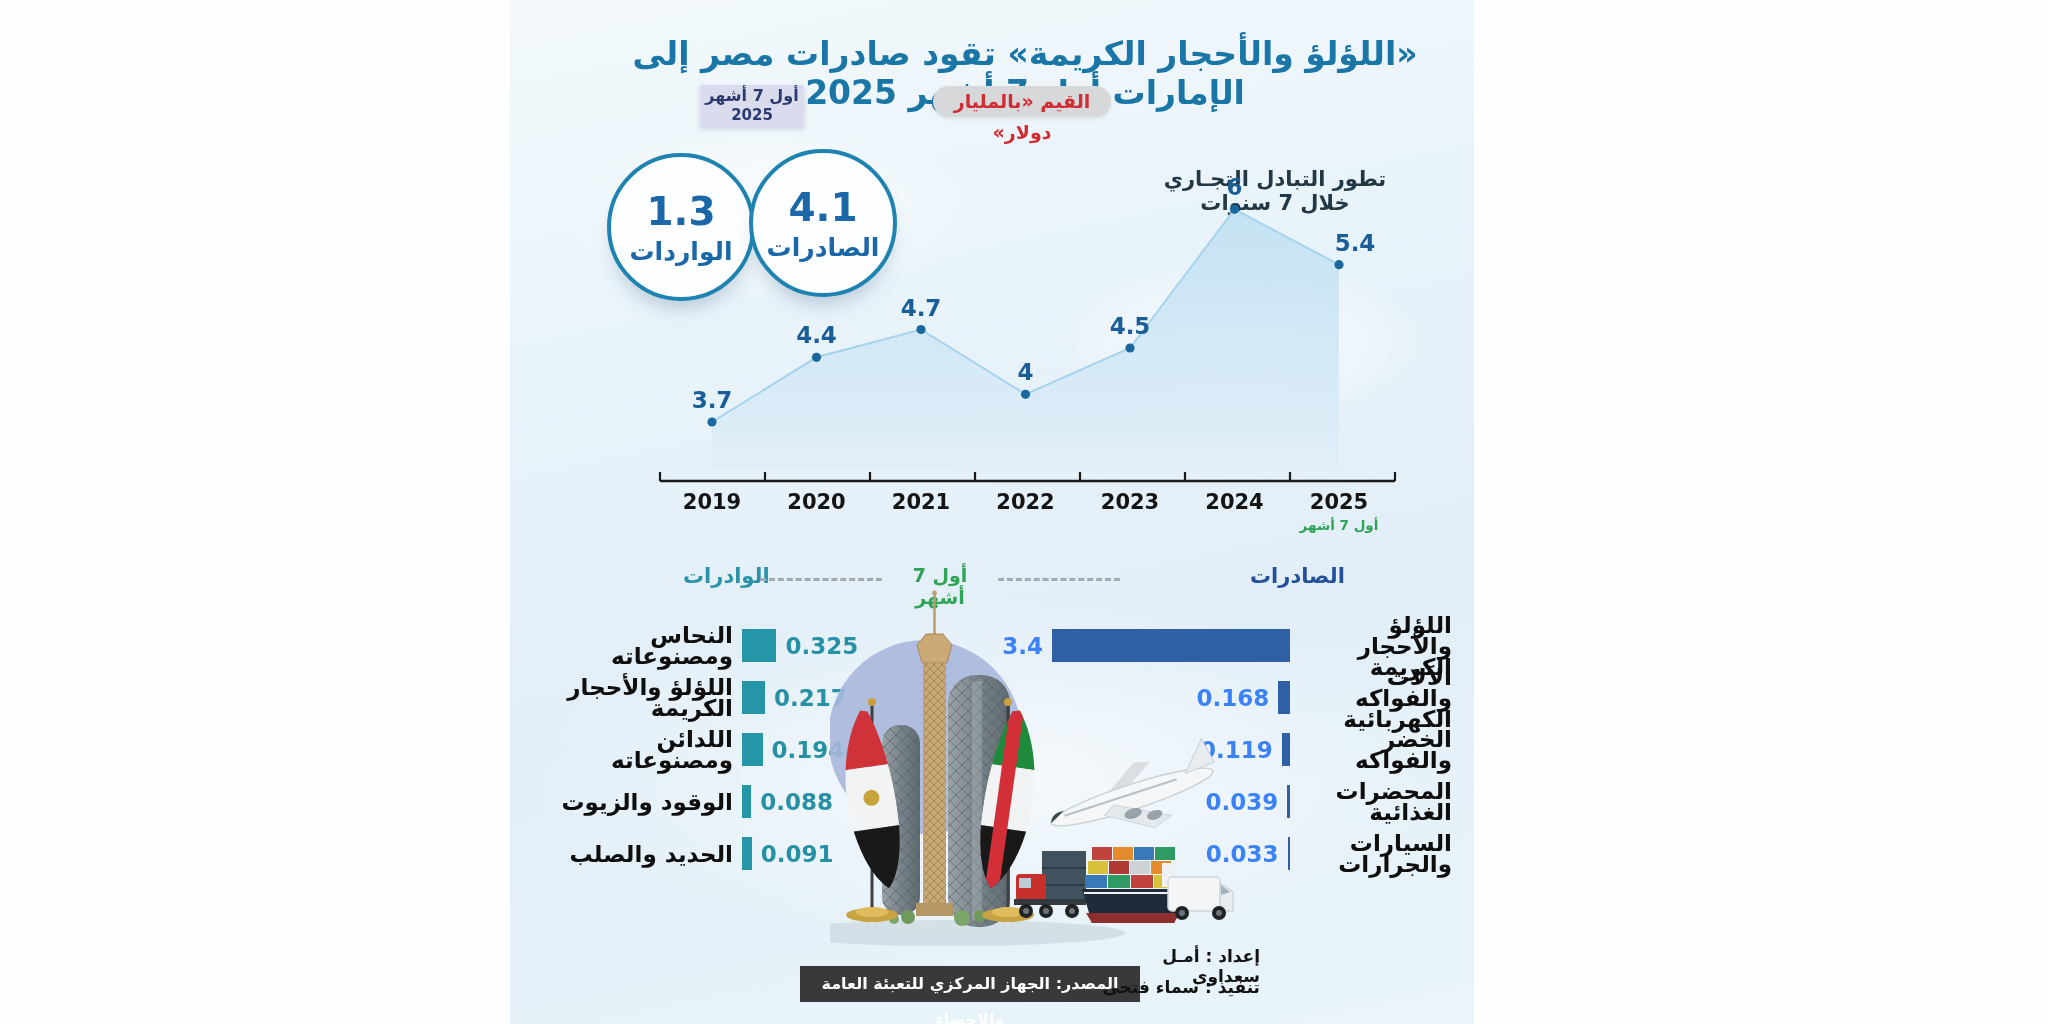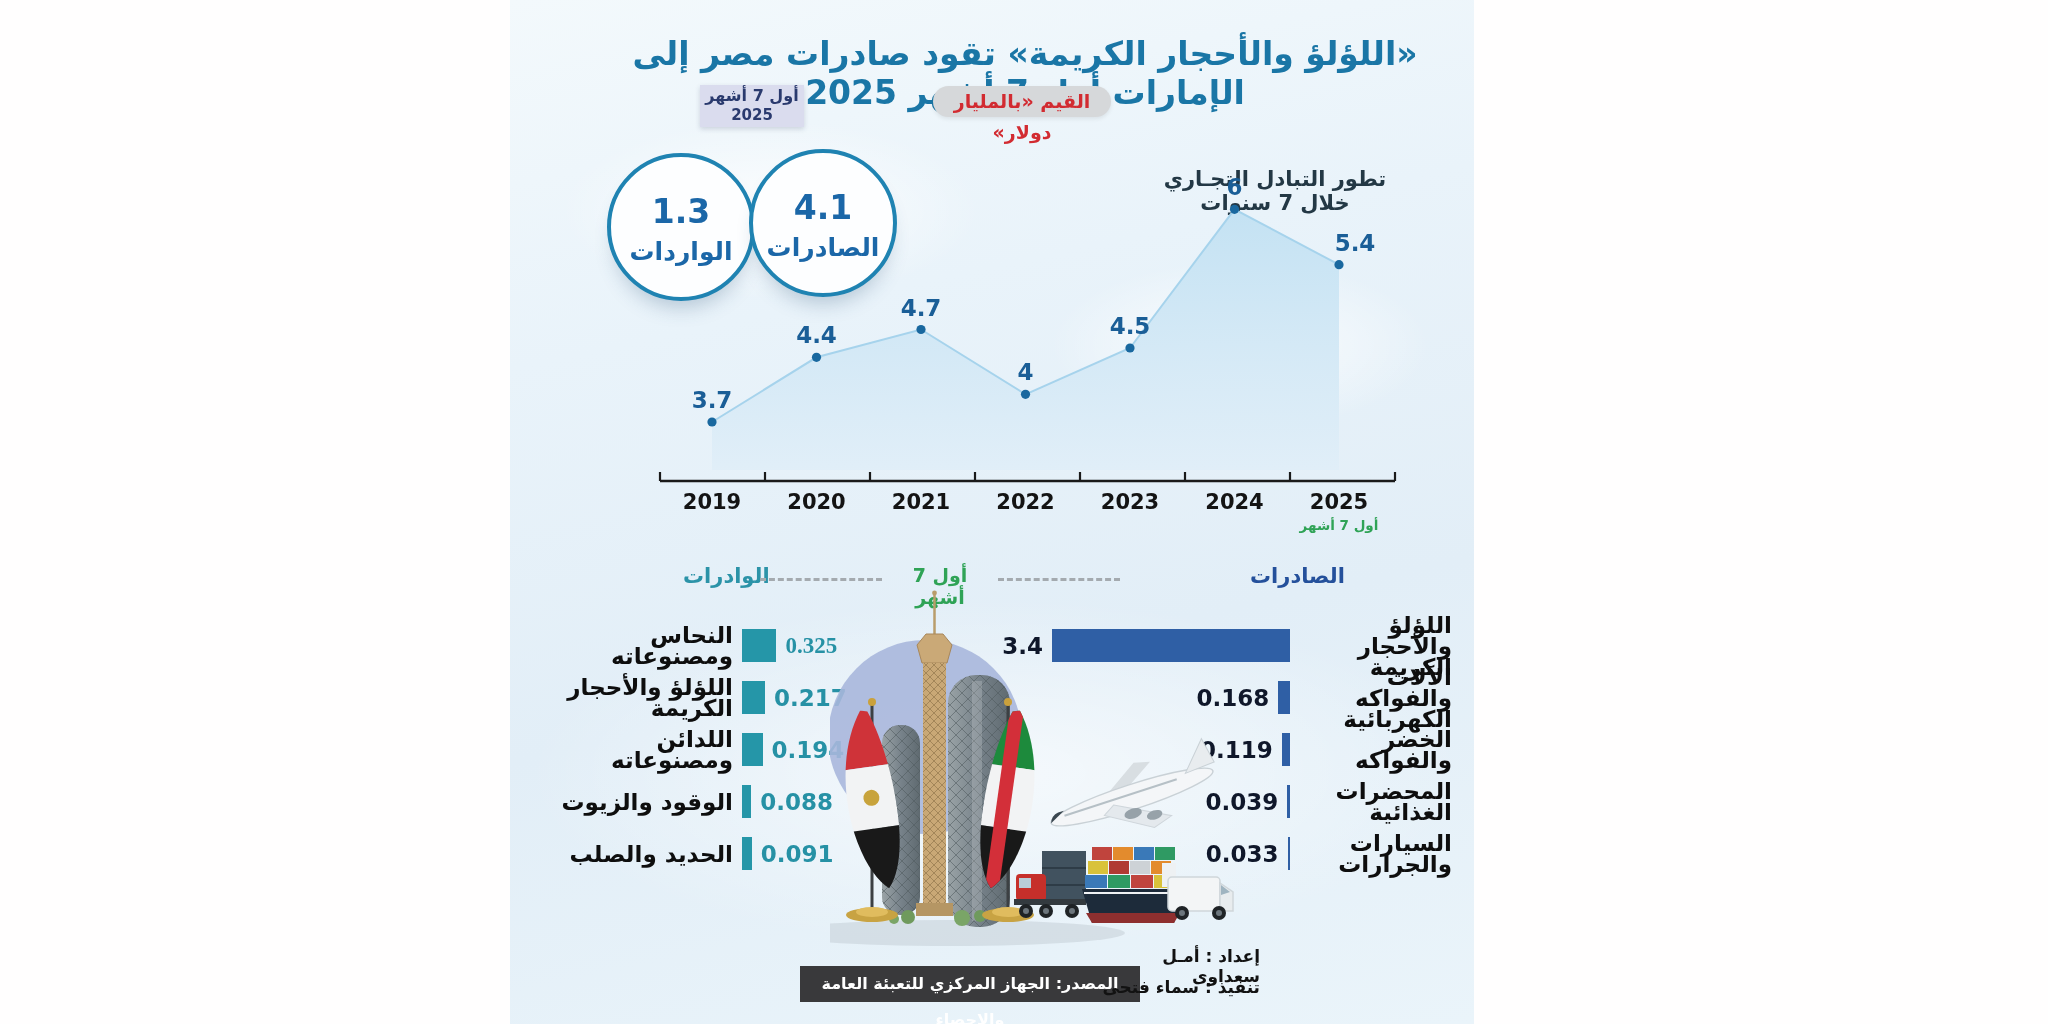--- a/index.html
+++ b/index.html
@@ -19,21 +19,21 @@
     color:#d22b31;font-size:19px;font-weight:bold;text-align:center;line-height:31px;direction:rtl;
     box-shadow:0 2px 4px rgba(0,0,0,.08);}
   
   .period-tag{left:700px;top:85px;width:104px;height:42px;background:#dadcee;color:#2a3a6e;
     text-align:center;direction:rtl;box-shadow:0 2px 5px rgba(40,50,90,.18);}
   .period-tag .l1{font-size:16px;font-weight:bold;line-height:21px;}
   .period-tag .l2{font-size:15px;font-weight:bold;line-height:18px;}
   .stat-circle{width:148px;height:148px;border-radius:50%;background:#fdfeff;border:4px solid #1f83b2;
     box-sizing:border-box;display:flex;flex-direction:column;align-items:center;justify-content:center;
     box-shadow:0 14px 20px -8px rgba(40,80,120,.28);}
-  .stat-circle .num{font-size:33px;font-weight:bold;color:#1b67a8;line-height:50px;}
+  .stat-circle .num{font-size:39px;font-weight:bold;color:#1b67a8;line-height:50px;}
   .stat-circle .lbl{font-size:25px;font-weight:bold;color:#1b67a8;line-height:30px;direction:rtl;}
   .circle-imports{left:607px;top:153px;}
   .circle-exports{left:749px;top:149px;z-index:2;}
   
   .trend-title{left:1140px;top:147px;width:270px;text-align:center;direction:rtl;
     font-size:21px;font-weight:bold;color:#233845;margin-top:20px;}
   .trend-svg{left:640px;top:140px;width:780px;height:400px;}
   
   .leg-imports{left:683px;top:564px;font-size:21px;font-weight:bold;color:#2b93a8;direction:rtl;}
   .leg-period{left:890px;top:564px;width:100px;text-align:center;font-size:19px;font-weight:bold;color:#2fa356;direction:rtl;}
@@ -47,21 +47,21 @@
   .bar-row{position:relative;height:52px;}
   .bar-label{position:absolute;top:0;height:52px;display:flex;align-items:center;direction:rtl;
     font-size:23px;font-weight:bold;color:#0e0e0e;line-height:21px;}
   .exp-col .bar-label{right:8px;width:158px;justify-content:flex-start;text-align:right;}
   .imp-col .bar-label{left:0;width:188px;justify-content:flex-start;text-align:right;}
   .bar{position:absolute;top:9px;height:33px;}
   .exp-col .bar{background:#2f5fa5;}
   .imp-col .bar{background:#2596a8;}
   .bar-val{position:absolute;top:0;height:52px;display:flex;align-items:center;
     font-size:23px;font-weight:bold;white-space:nowrap;}
-  .exp-col .bar-val{color:#0f172a;}
+  .exp-col .bar-val{color:#3b82f6;}
   .imp-col .bar-val{color:#2691a5;}
   
   .illu{left:830px;top:585px;width:440px;height:375px;}
   
   .source-bar{left:800px;top:966px;width:340px;height:36px;background:#39393b;color:#ffffff;
     font-size:16px;font-weight:bold;text-align:center;line-height:36px;direction:rtl;}
   .credit{left:1100px;width:160px;text-align:right;direction:rtl;font-size:17px;font-weight:bold;color:#121212;}
   .credit1{top:946px;}
   .credit2{top:977px;}
 </style>
@@ -163,21 +163,21 @@
       <div class="bar-row">
         <div class="bar-label">السيارات والجرارات</div>
         <div class="bar" style="width: 2.5px; right: 170px;"></div>
         <div class="bar-val" style="right: 181.5px;">0.033</div>
       </div>
     </div>
   <div class="abs imp-col" id="imp-col">
       <div class="bar-row">
         <div class="bar-label">النحاس ومصنوعاته</div>
         <div class="bar" style="width: 34.45px; left: 197px;"></div>
-        <div class="bar-val" style="left: 240.45px; font-family: Liberation Serif, serif;">0.325</div>
+        <div class="bar-val" style="left: 240.45px;">0.325</div>
       </div>
       <div class="bar-row">
         <div class="bar-label">اللؤلؤ والأحجار الكريمة</div>
         <div class="bar" style="width: 23.002px; left: 197px;"></div>
         <div class="bar-val" style="left: 229.002px;">0.217</div>
       </div>
       <div class="bar-row">
         <div class="bar-label">اللدائن ومصنوعاته</div>
         <div class="bar" style="width: 20.564px; left: 197px;"></div>
         <div class="bar-val" style="left: 226.564px;">0.194</div>

